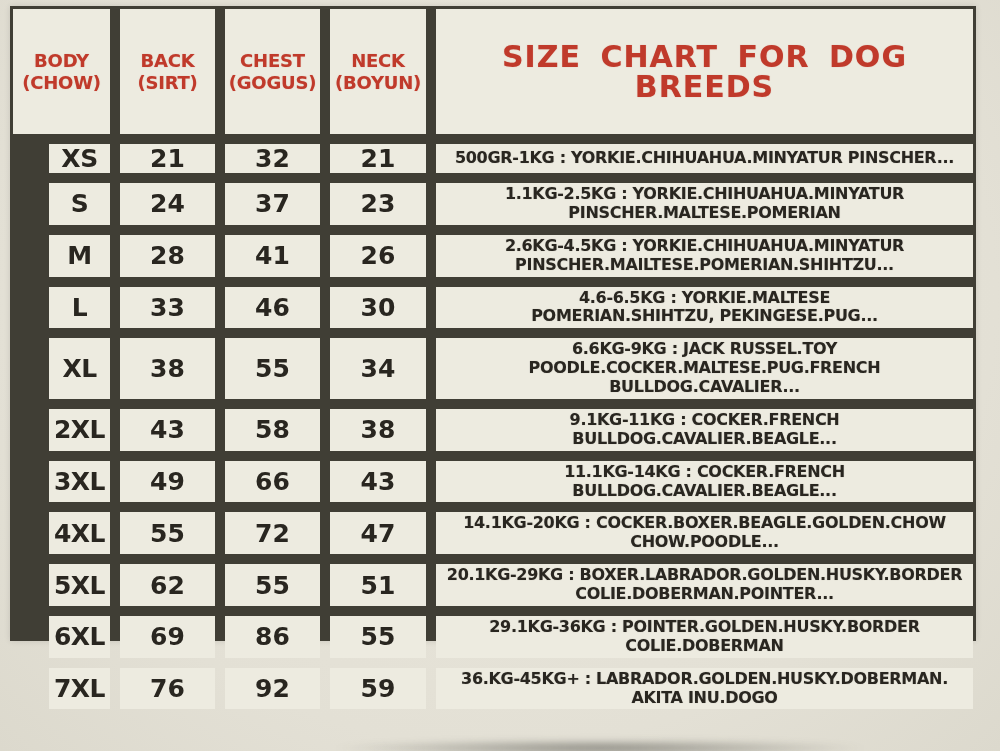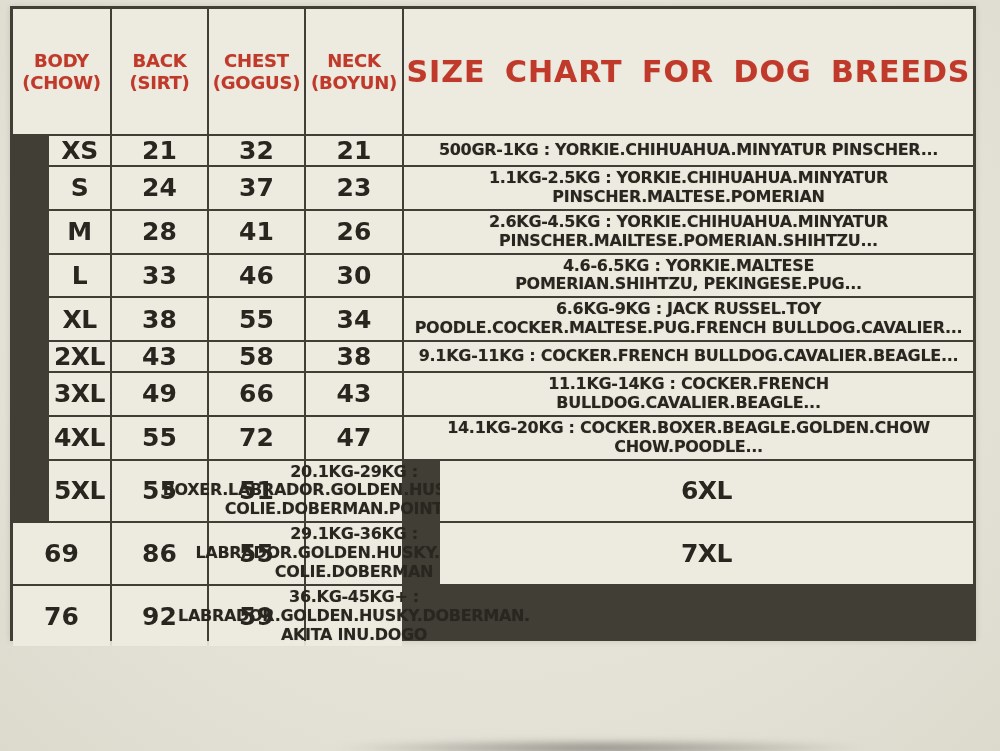--- a/index.html
+++ b/index.html
@@ -22,21 +22,21 @@
     position:absolute;left:330px;bottom:-6px;width:540px;height:18px;
     background:radial-gradient(ellipse at center, rgba(55,55,50,.5), transparent 70%);
     filter:blur(3px);
     pointer-events:none;
   }
   .size-table{
     position:absolute;left:10px;top:6px;width:966px;height:635px;
     display:grid;
     grid-template-columns:97px 95px 95px 96px 1fr;
     grid-template-rows:125px repeat(11,1fr);
-    gap:2px;
+    gap:10px;
     background:var(--grid-line);
     border:3px solid var(--grid-line);
     box-shadow:0 0 6px rgba(0,0,0,.12);
   }
   .cell{
     background:var(--paper);
     display:flex;align-items:center;justify-content:center;
     color:var(--ink);
     text-align:center;
   }
@@ -139,30 +139,31 @@
   <div class="cell breeds">11.1KG-14KG : COCKER.FRENCH BULLDOG.CAVALIER.BEAGLE...</div>
 
   <div class="cell size-label">4XL</div>
   <div class="cell num">55</div>
   <div class="cell num">72</div>
   <div class="cell num">47</div>
   <div class="cell breeds">14.1KG-20KG : COCKER.BOXER.BEAGLE.GOLDEN.CHOW
 CHOW.POODLE...</div>
 
   <div class="cell size-label">5XL</div>
+  <div class="cell num">62</div>
   <div class="cell num">55</div>
   <div class="cell num">51</div>
   <div class="cell breeds">20.1KG-29KG : BOXER.LABRADOR.GOLDEN.HUSKY.BORDER
 COLIE.DOBERMAN.POINTER...</div>
 
   <div class="cell size-label">6XL</div>
   <div class="cell num">69</div>
   <div class="cell num">86</div>
   <div class="cell num">55</div>
-  <div class="cell breeds">29.1KG-36KG : LABRADOR.GOLDEN.HUSKY.GOLDEN
+  <div class="cell breeds">29.1KG-36KG : POINTER.GOLDEN.HUSKY.BORDER
 COLIE.DOBERMAN</div>
 
   <div class="cell size-label">7XL</div>
   <div class="cell num">76</div>
   <div class="cell num">92</div>
   <div class="cell num">59</div>
   <div class="cell breeds">36.KG-45KG+ : LABRADOR.GOLDEN.HUSKY.DOBERMAN.
 AKITA INU.DOGO</div>
 
 </div>

